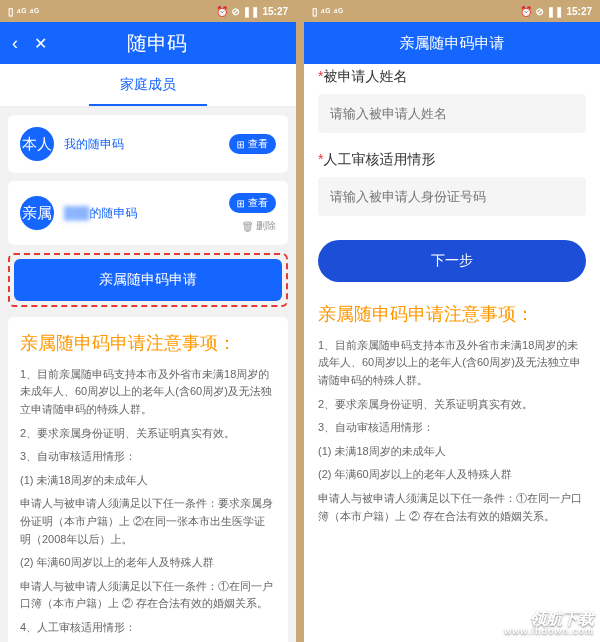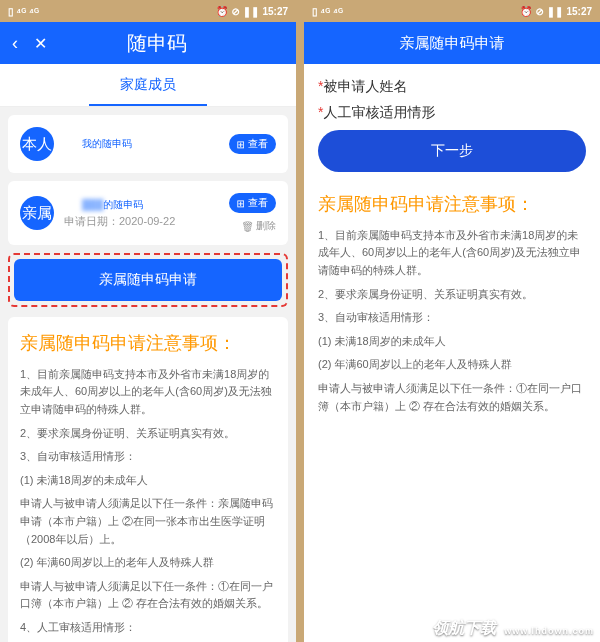--- a/index.html
+++ b/index.html
@@ -103,21 +103,21 @@
       border-radius: 50%;
       background: #1565ff;
       color: #fff;
       display: flex;
       align-items: center;
       justify-content: center;
       font-size: 15px;
       flex-shrink: 0;
     }
     .card-body { flex: 1; }
-    .card-title { font-size: 10px; color: #1565ff; margin-left: 18px; }
+    .card-title { font-size: 12px; color: #1565ff; }
     .card-sub { font-size: 11px; color: #999; margin-top: 2px; }
     .btn-view {
       background: #1565ff;
       color: #fff;
       border-radius: 10px;
       padding: 3px 8px;
       font-size: 10px;
       display: flex;
       align-items: center;
       gap: 3px;
@@ -155,21 +155,21 @@
     }
     .notice-title {
       color: #ff9800;
       font-size: 18px;
       margin-bottom: 8px;
     }
     .notice p { margin-bottom: 6px; }
     
     .form-content {
       background: #fff;
-      padding: 14px 14px 0 14px;
+      padding: 4px 14px 0 14px;
       height: 560px;
     }
     .form-label {
       font-size: 14px;
       color: #333;
       margin-bottom: 8px;
     }
     .form-label .req { color: #e53935; }
     .form-input {
       width: 100%;
@@ -193,24 +193,23 @@
     .watermark {
       position: absolute;
       right: 6px;
       bottom: 6px;
       color: #fff;
       font-size: 16px;
       font-style: italic;
       font-weight: bold;
       text-shadow: 0 1px 2px rgba(0,0,0,0.5);
       display: flex;
-      flex-direction: row;
+      flex-direction: column;
       align-items: flex-end;
       line-height: 1;
-      gap: 8px;
     }
     .watermark .wm-sub { font-size: 9px; font-style: normal; font-weight: bold; letter-spacing: 1px; }
     .blur { filter: blur(2px); display: inline-block; color: #8ab4ff; }
   </style>
 </head>
 <body>
 
 <div class="screens">
 
   <div class="phone">
@@ -241,23 +240,20 @@
           <span>查看</span>
         </div>
       </div>
 
       <div class="card">
         <div class="avatar">亲属</div>
         <div class="card-body">
           <div class="card-title">
             <span class="blur">███</span><span>的随申码</span>
           </div>
-          <div class="card-sub">
-            <span>申请日期：</span><span>2020-09-22</span>
-          </div>
         </div>
         <div class="card-actions">
           <div class="btn-view">
             <span>⊞</span>
             <span>查看</span>
           </div>
           <div class="btn-delete">
             <span>🗑</span>
             <span>删除</span>
           </div>
@@ -268,21 +264,21 @@
         <div class="apply-btn">亲属随申码申请</div>
       </div>
 
       <div class="notice">
         <div class="notice-title">亲属随申码申请注意事项：</div>
         <div id="notice-left">
             <p>1、目前亲属随申码支持本市及外省市未满18周岁的未成年人、60周岁以上的老年人(含60周岁)及无法独立申请随申码的特殊人群。</p>
             <p>2、要求亲属身份证明、关系证明真实有效。</p>
             <p>3、自动审核适用情形：</p>
             <p>(1) 未满18周岁的未成年人</p>
-            <p>申请人与被申请人须满足以下任一条件：亲属随申码申请（本市户籍）上  ②在同一张本市出生医学证明（2008年以后）上。</p>
+            <p>申请人与被申请人须满足以下任一条件：要求亲属身份证明（本市户籍）上  ②在同一张本市出生医学证明（2008年以后）上。</p>
             <p>(2) 年满60周岁以上的老年人及特殊人群</p>
             <p>申请人与被申请人须满足以下任一条件：①在同一户口簿（本市户籍）上  ② 存在合法有效的婚姻关系。</p>
             <p>4、人工审核适用情形：</p>
             <p>自动审核未通过时可选择"人工审核"申请。</p>
           </div>
       </div>
     </div>
   </div>
 
   <div class="phone">
@@ -293,23 +289,25 @@
         <span>15:27</span>
       </div>
     </div>
     <div class="nav-header">
       <span class="nav-title-center">亲属随申码申请</span>
     </div>
     <div class="form-content">
       <div class="form-label">
         <span class="req">*</span><span>被申请人姓名</span>
       </div>
+      <input class="form-input" placeholder="请输入被申请人姓名" style="">
       <div class="form-label">
         <span class="req">*</span><span>人工审核适用情形</span>
       </div>
+      <input class="form-input" placeholder="请输入被申请人身份证号码" style="">
       <div class="next-btn">下一步</div>
       <div class="notice" style="padding:0;">
         <div class="notice-title">亲属随申码申请注意事项：</div>
         <div id="notice-right">
             <p>1、目前亲属随申码支持本市及外省市未满18周岁的未成年人、60周岁以上的老年人(含60周岁)及无法独立申请随申码的特殊人群。</p>
             <p>2、要求亲属身份证明、关系证明真实有效。</p>
             <p>3、自动审核适用情形：</p>
             <p>(1) 未满18周岁的未成年人</p>
             <p>(2) 年满60周岁以上的老年人及特殊人群</p>
             <p>申请人与被申请人须满足以下任一条件：①在同一户口簿（本市户籍）上  ② 存在合法有效的婚姻关系。</p>

